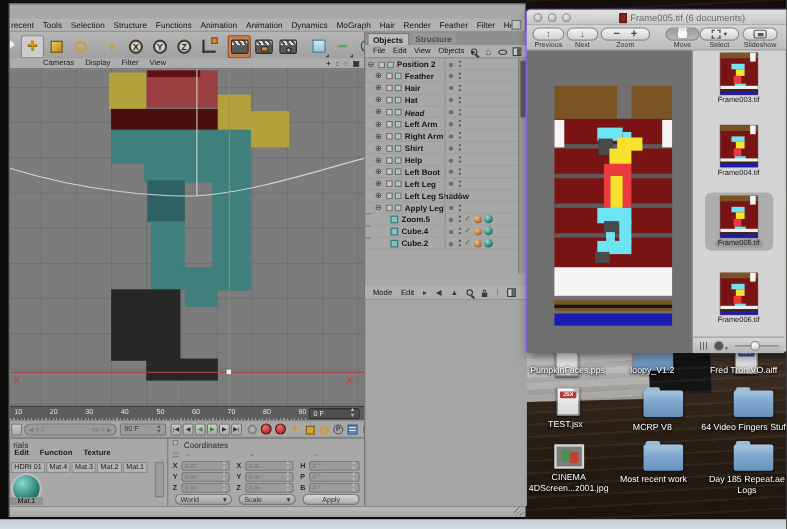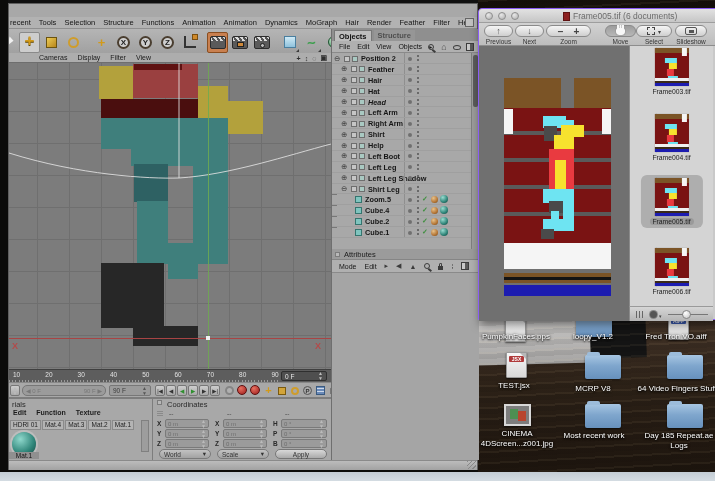--- a/index.html
+++ b/index.html
@@ -605,21 +605,21 @@
             <div class="oic b" style="left: 27px;"></div>
             <div class="lbl" style="left: 36px;">Left Leg Shadow</div>
             <div class="tdiv"></div>
             <div class="dot1"></div>
             <div class="dot2"></div>
           </div>
           <div class="trow">
             <div class="exp" style="left: 9px;">⊖</div>
             <div class="oic" style="left: 19px;"></div>
             <div class="oic b" style="left: 27px;"></div>
-            <div class="lbl" style="left: 36px;">Shirt Leg</div>
+            <div class="lbl" style="left: 36px;">Apply Leg</div>
             <div class="tdiv"></div>
             <div class="dot1"></div>
             <div class="dot2"></div>
           </div>
           <div class="trow">
             <div style="left: 16px; top: 4px; width: 5px; height: 1px; background: rgb(119, 119, 119);"></div>
             <div class="cubeic" style="left: 23px;"></div>
             <div class="lbl" style="left: 33px;">Zoom.5</div>
             <div class="tdiv"></div>
             <div class="dot1"></div>
@@ -643,42 +643,27 @@
             <div style="left: 16px; top: 4px; width: 5px; height: 1px; background: rgb(119, 119, 119);"></div>
             <div class="cubeic" style="left: 23px;"></div>
             <div class="lbl" style="left: 33px;">Cube.2</div>
             <div class="tdiv"></div>
             <div class="dot1"></div>
             <div class="dot2"></div>
             <div class="chk">✓</div>
             <div class="sphO"></div>
             <div class="sphT"></div>
           </div>
-          <div class="trow">
-            <div style="left: 16px; top: 4px; width: 5px; height: 1px; background: rgb(119, 119, 119);"></div>
-            <div class="cubeic" style="left: 23px;"></div>
-            <div class="lbl" style="left: 33px;">Cube.1</div>
-            <div class="tdiv"></div>
-            <div class="dot1"></div>
-            <div class="dot2"></div>
-            <div class="chk">✓</div>
-            <div class="sphO"></div>
-            <div class="sphT"></div>
-          </div>
         </div>
       <div id="obj-scroll">
           <div class="thumb"></div>
         </div>
     </div>
 
     <div id="attr-panel">
-      <div id="attr-bar">
-        <div style="width:5px;height:5px;border:1px solid #7c7c7c;background:#b8b8b8;"></div>
-        <span>Attributes</span>
-      </div>
       <div id="attr-menu">
           <div style="font-size: 7px; color: rgb(21, 21, 21);">Mode</div>
           <div style="font-size: 7px; color: rgb(21, 21, 21);">Edit</div>
           <div style="font-size: 7px; color: rgb(60, 60, 60);">▸</div>
           <div style="font-size: 7px; color: rgb(60, 60, 60);">◀</div>
           <div style="font-size: 7px; color: rgb(60, 60, 60);">▲</div>
           <div style="font-size: 7px; color: rgb(60, 60, 60);">
             <div style="width: 6px; height: 6px; border: 1.5px solid rgb(60, 60, 60); border-radius: 50%; position: relative;">
               <div style="position: absolute; right: -3px; bottom: -2px; width: 4px; height: 1.5px; background: rgb(60, 60, 60); transform: rotate(40deg);"></div>
             </div>

